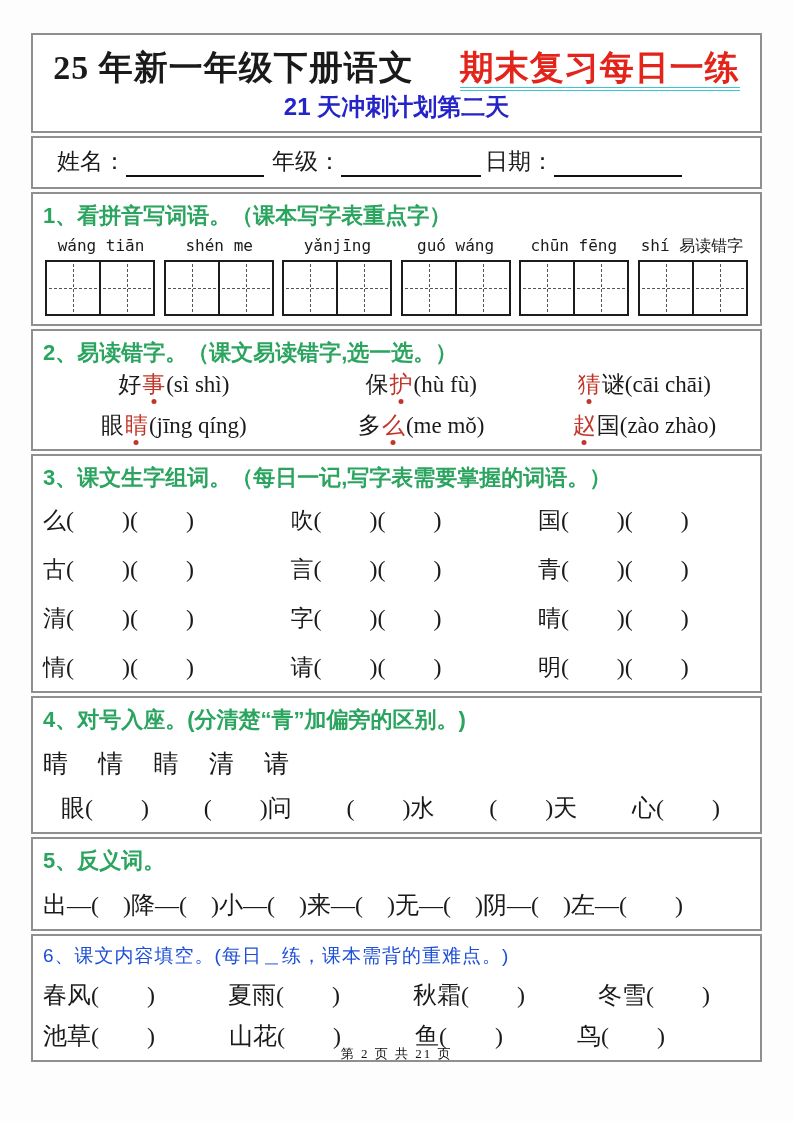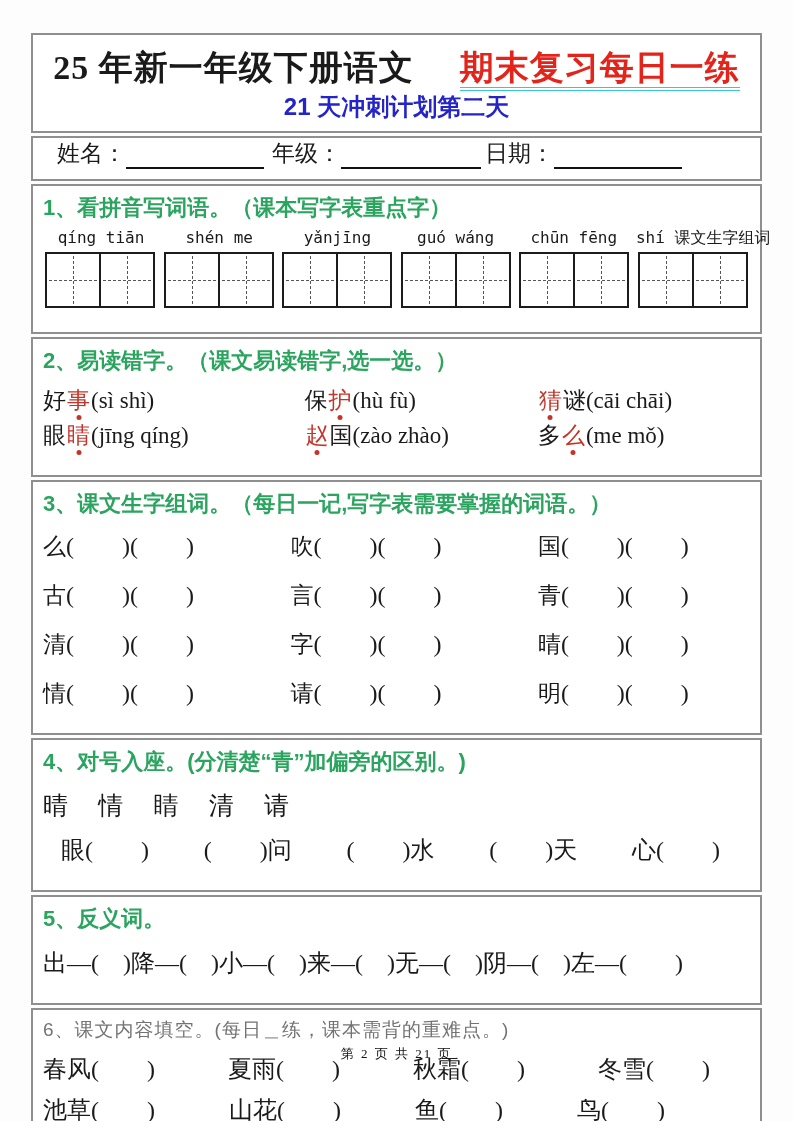--- a/index.html
+++ b/index.html
@@ -10,62 +10,62 @@
   .sheet{position:absolute;left:31px;top:33px;width:731px;}
   .box{border:2px solid #8f8f8f;background:#fff;margin-bottom:3px;box-sizing:border-box;}
 
   
   .title-box{padding:10px 6px 8px 6px;text-align:center;}
   .main-title{font-size:34px;font-weight:700;letter-spacing:1px;line-height:1.35;white-space:nowrap;}
   .title-red{color:#e3241a;border-bottom:4px double #38c6d2;padding-bottom:1px;margin-left:46px;}
   .subtitle{font-size:24px;font-weight:700;color:#2424c8;margin-top:0;font-family:"Liberation Sans","DejaVu Sans",sans-serif;}
 
   
-  .info-box{padding:0 24px 10px 24px;font-size:23px;display:flex;align-items:flex-end;}
+  .info-box{padding:8px 24px 10px 24px;font-size:23px;display:flex;align-items:flex-end;}
   .blank{display:inline-block;border-bottom:2px solid #111;height:24px;}
   .blank.w1{width:138px;margin-right:8px;}
   .blank.w2{width:140px;margin-right:4px;}
   .blank.w3{width:128px;}
 
   
-  .sec{padding:6px 10px 24px 10px;}
+  .sec{padding:6px 10px 8px 10px;}
   .sec-header{font-size:22px;font-weight:700;color:#2aa45e;line-height:1.45;
     font-family:"Liberation Sans","DejaVu Sans",sans-serif;}
 
   
   .pinyin-row{display:flex;justify-content:space-between;padding:2px 2px 0 2px;margin-top:2px;}
   .pgroup{width:112px;text-align:center;font-family:"DejaVu Sans Mono","Liberation Mono",monospace;
     font-size:16px;white-space:nowrap;}
   .pairs-row{display:flex;justify-content:space-between;padding:0 2px;margin-top:3px;}
   .tpair{display:flex;border:2px solid #1c1c1c;background:#fff;}
   .tbox{width:52px;height:52px;position:relative;}
   .tbox + .tbox{border-left:2px solid #1c1c1c;}
   .tbox::before{content:"";position:absolute;left:50%;top:2px;bottom:2px;border-left:1px dashed #555;}
   .tbox::after{content:"";position:absolute;top:50%;left:2px;right:2px;border-top:1px dashed #555;}
 
   
-  .s2-grid{display:grid;grid-template-columns:37% 33% 30%;font-size:23px;margin-top:8px;row-gap:4px;}
+  .s2-grid{display:grid;grid-template-columns:37% 33% 30%;font-size:23px;row-gap:10px;text-align:center;}
   .rc{color:#c2352a;position:relative;margin:0 1px;}
   .rc::after{content:"";position:absolute;left:50%;bottom:-7px;width:5px;height:5px;border-radius:50%;
     background:#c2352a;transform:translateX(-50%);}
 
   
   .s3-grid{display:grid;grid-template-columns:35% 35% 30%;font-size:23px;margin-top:10px;row-gap:17px;}
   .cell{white-space:nowrap;}
   .paren{font-size:24px;}
 
   
   .s4-cands{text-align:left;font-size:25px;letter-spacing:12px;margin-top:12px;}
   .s4-answers{display:flex;justify-content:space-between;font-size:24px;margin-top:12px;padding:0 30px 0 18px;}
 
   
   .s5-line{font-size:24px;margin-top:12px;white-space:nowrap;}
 
   
-  .s6-header{font-size:19px;color:#737373;font-weight:400;letter-spacing:1px;}
+  .s6-header{font-size:19px;color:#1d4ed8;font-weight:400;letter-spacing:1px;}
   .s6-row{display:flex;justify-content:space-between;font-size:24px;margin-top:9px;padding-right:40px;}
   .s6-row.second{padding-right:85px;}
 
   
   .footer{position:absolute;left:0;top:1045px;width:793px;text-align:center;
     font-size:13px;letter-spacing:2px;color:#111;}
 </style>
 </head>
 <body>
 
@@ -81,26 +81,26 @@
     <span class="blank w1"></span>
     <span>年级：</span>
     <span class="blank w2"></span>
     <span>日期：</span>
     <span class="blank w3"></span>
   </div>
 
   <div class="box sec">
     <div class="sec-header">1、看拼音写词语。（课本写字表重点字）</div>
     <div class="pinyin-row">
-      <span class="pgroup">qíng tiān</span>
+      <span class="pgroup">wáng tiān</span>
       <span class="pgroup">shén  me</span>
       <span class="pgroup">yǎnjīng</span>
       <span class="pgroup">guó wáng</span>
       <span class="pgroup">chūn fēng</span>
-      <span class="pgroup">shí 课文生字组词</span>
+      <span class="pgroup">shí 易读错字</span>
     </div>
     <div class="pairs-row">
       <div class="tpair">
           <div class="tbox"></div>
           <div class="tbox"></div>
         </div>
       <div class="tpair">
           <div class="tbox"></div>
           <div class="tbox"></div>
         </div>
@@ -123,22 +123,22 @@
     </div>
   </div>
 
   <div class="box sec">
     <div class="sec-header">2、易读错字。（课文易读错字,选一选。）</div>
     <div class="s2-grid">
       <span class="cell"><span>好</span><span class="rc">事</span><span>(sì shì)</span></span>
       <span class="cell"><span>保</span><span class="rc">护</span><span>(hù fù)</span></span>
       <span class="cell"><span></span><span class="rc">猜</span><span>谜(cāi chāi)</span></span>
       <span class="cell"><span>眼</span><span class="rc">睛</span><span>(jīng qíng)</span></span>
+      <span class="cell"><span>多</span><span class="rc">么</span><span>(me mǒ)</span></span>
       <span class="cell"><span></span><span class="rc">赵</span><span>国(zào zhào)</span></span>
-      <span class="cell"><span>多</span><span class="rc">么</span><span>(me mǒ)</span></span>
     </div>
   </div>
 
   <div class="box sec">
     <div class="sec-header">3、课文生字组词。（每日一记,写字表需要掌握的词语。）</div>
     <div class="s3-grid">
       <span class="cell"><span>么</span><span class="paren">(　　)(　　)</span></span>
       <span class="cell"><span>吹</span><span class="paren">(　　)(　　)</span></span>
       <span class="cell"><span>国</span><span class="paren">(　　)(　　)</span></span>
       <span class="cell"><span>古</span><span class="paren">(　　)(　　)</span></span>

